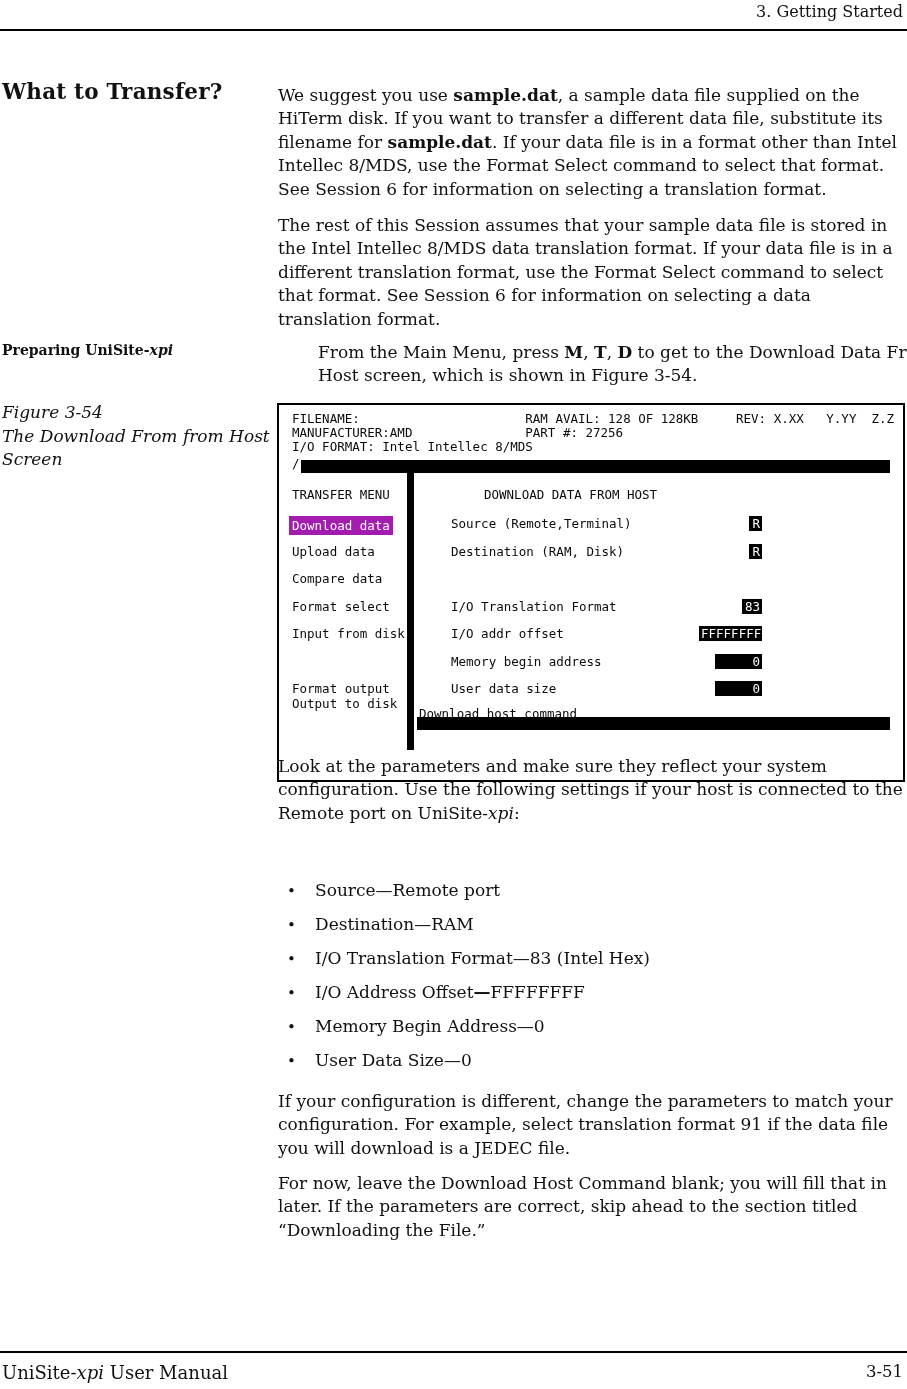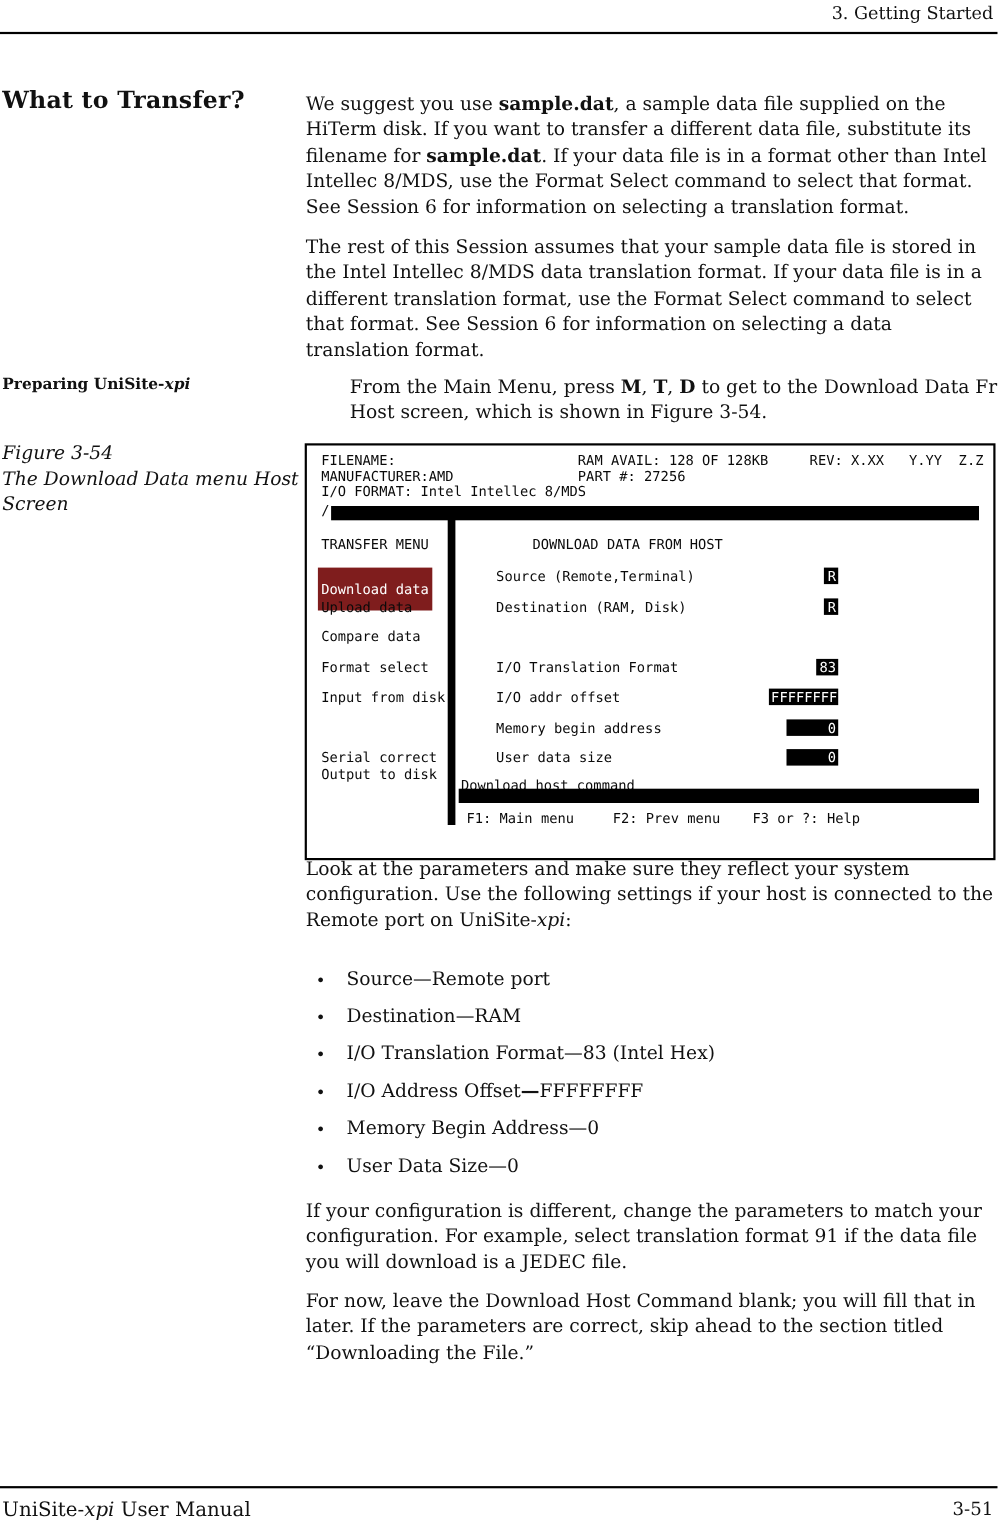--- a/index.html
+++ b/index.html
@@ -18,63 +18,63 @@
   .ftr-right{top:1362px;right:4px;font-size:16.5px;}
   
   .h1{left:2px;top:79px;font-size:21.5px;font-weight:bold;letter-spacing:.2px;}
   .side-label{left:2px;top:342px;font-size:14px;font-weight:bold;}
   .fig-caption{left:2px;top:401px;font-size:17px;font-style:italic;line-height:23.5px;}
   
   .bodyblock{left:278px;width:627px;font-size:17px;line-height:23.4px;text-align:left;}
   .p1{top:84px;}
   .p2{top:214px;}
   .p3{top:341px;margin-left:40px;}
-  .p4{top:779px;}
+  .p4{top:755px;}
   .p5{top:1090px;}
   .p6{top:1172px;}
   
   .bullets{left:278px;top:880px;width:627px;}
   .bullet-row{display:flex;height:34px;font-size:17px;align-items:flex-start;}
   .bullet-dot{width:37px;padding-left:9px;box-sizing:border-box;font-size:15px;line-height:22px;}
   
   .term{
     left:277px;top:403px;width:624px;height:375px;background:#fff;
     border:2px solid #000;
     font-family:"DejaVu Sans Mono", monospace;font-size:12.5px;color:#0a0a0a;
   }
   .term *{position:absolute;}
   .term-line{white-space:pre;left:13px;height:14px;line-height:14px;}
   .tl1{top:7px;} .tl2{top:21px;} .tl3{top:35px;}
   .prompt{left:13px;top:51px;}
   .topbar{left:22px;right:13px;top:55px;height:13px;background:#000;}
   .vdivider{left:128px;top:65px;width:7px;height:280px;background:#000;}
   .menu-title{left:13px;top:82px;white-space:pre;}
   .menu-item{left:13px;white-space:pre;cursor:default;}
-  .menu-item.inv{background:#7f1d1d;color:#fff;padding:12px 3px;margin-left:-3px;}
+  .menu-item.inv{background:#a21caf;color:#fff;padding:2px 3px;margin-left:-3px;}
   .panel-title{left:205px;top:82px;white-space:pre;}
   .frow{left:0;right:0;height:17px;}
   .flabel{left:172px;white-space:pre;}
   .fval{right:141px;background:#000;color:#fff;text-align:right;padding:1px 2px;height:13px;line-height:13px;}
   .vw1{width:9px;} .vw2{width:16px;} .vw8{width:59px;} .vw0{width:43px;}
   .cmd-label{left:140px;top:301px;white-space:pre;}
   .cmd-bar{left:138px;right:13px;top:312px;height:13px;background:#000;}
   .fkeys{left:0;right:0;top:331px;height:15px;}
   .fk1{left:145px;white-space:pre;} .fk2{left:278px;white-space:pre;} .fk3{left:405px;white-space:pre;}
 </style>
 </head>
 <body>
 
 <div class="abs hdr-title">3. Getting Started</div>
 <div class="abs hdr-rule"></div>
 
 <div class="abs h1">What to Transfer?</div>
 <div class="abs side-label"><span class="b">Preparing UniSite-</span><span class="b i">xpi</span></div>
 <div class="abs fig-caption">
   <div>Figure 3-54</div>
-  <div>The Download Data menu Host</div>
+  <div>The Download From from Host</div>
   <div>Screen</div>
 </div>
 
 <div class="abs bodyblock p1"><span>We suggest you use </span><span class="b">sample.dat</span><span>, a sample data file supplied on the HiTerm disk. If you want to transfer a different data file, substitute its filename for </span><span class="b">sample.dat</span><span>. If your data file is in a format other than Intel Intellec 8/MDS, use the Format Select command to select that format. See Session 6 for information on selecting a translation format.</span></div>
 <div class="abs bodyblock p2"><span>The rest of this Session assumes that your sample data file is stored in the Intel Intellec 8/MDS data translation format. If your data file is in a different translation format, use the Format Select command to select that format. See Session 6 for information on selecting a data translation format.</span></div>
 <div class="abs bodyblock p3"><span>From the Main Menu, press </span><span class="b">M</span><span>, </span><span class="b">T</span><span>, </span><span class="b">D</span><span> to get to the Download Data From Host screen, which is shown in Figure 3-54.</span></div>
 
 <div class="abs term">
   <div class="term-line tl1">FILENAME:                      RAM AVAIL: 128 OF 128KB     REV: X.XX   Y.YY  Z.Z</div>
   <div class="term-line tl2">MANUFACTURER:AMD               PART #: 27256</div>
@@ -83,21 +83,21 @@
   <div class="topbar"></div>
   <div class="vdivider"></div>
 
   <div class="menu-title">TRANSFER MENU</div>
   <div class="menu-item inv" style="top:111px;">Download data</div>
   <div class="menu-item" style="top:139px;">Upload data</div>
   <div class="menu-item" style="top:166px;">Compare data</div>
   <div class="menu-item" style="top:194px;">Format select</div>
   <div class="menu-item" style="top:221px;">Input from disk</div>
   <div class="menu-item" style="top:249px;margin-top:42px;">Output to disk</div>
-  <div class="menu-item" style="top:276px;">Serial correct</div>
+  <div class="menu-item" style="top:276px;">Format output</div>
 
   <div class="panel-title">DOWNLOAD DATA FROM HOST</div>
 
   <div class="frow" style="top:111px;">
     <span class="flabel">Source (Remote,Terminal)</span>
     <span class="fval vw1">R</span>
   </div>
   <div class="frow" style="top:139px;">
     <span class="flabel">Destination (RAM, Disk)</span>
     <span class="fval vw1">R</span>
@@ -115,25 +115,20 @@
     <span class="fval vw0">0</span>
   </div>
   <div class="frow" style="top:276px;">
     <span class="flabel">User data size</span>
     <span class="fval vw0">0</span>
   </div>
 
   <div class="cmd-label">Download host command</div>
   <div class="cmd-bar"></div>
 
-  <div class="fkeys">
-    <span class="fk1">F1: Main menu</span>
-    <span class="fk2">F2: Prev menu</span>
-    <span class="fk3">F3 or ?: Help</span>
-  </div>
 </div>
 
 <div class="abs bodyblock p4"><span>Look at the parameters and make sure they reflect your system configuration. Use the following settings if your host is connected to the Remote port on UniSite-</span><span class="i">xpi</span><span>:</span></div>
 
 <div class="abs bullets">
   <div class="bullet-row">
     <span class="bullet-dot">•</span>
     <span><span>Source—Remote port</span></span>
   </div>
   <div class="bullet-row">

